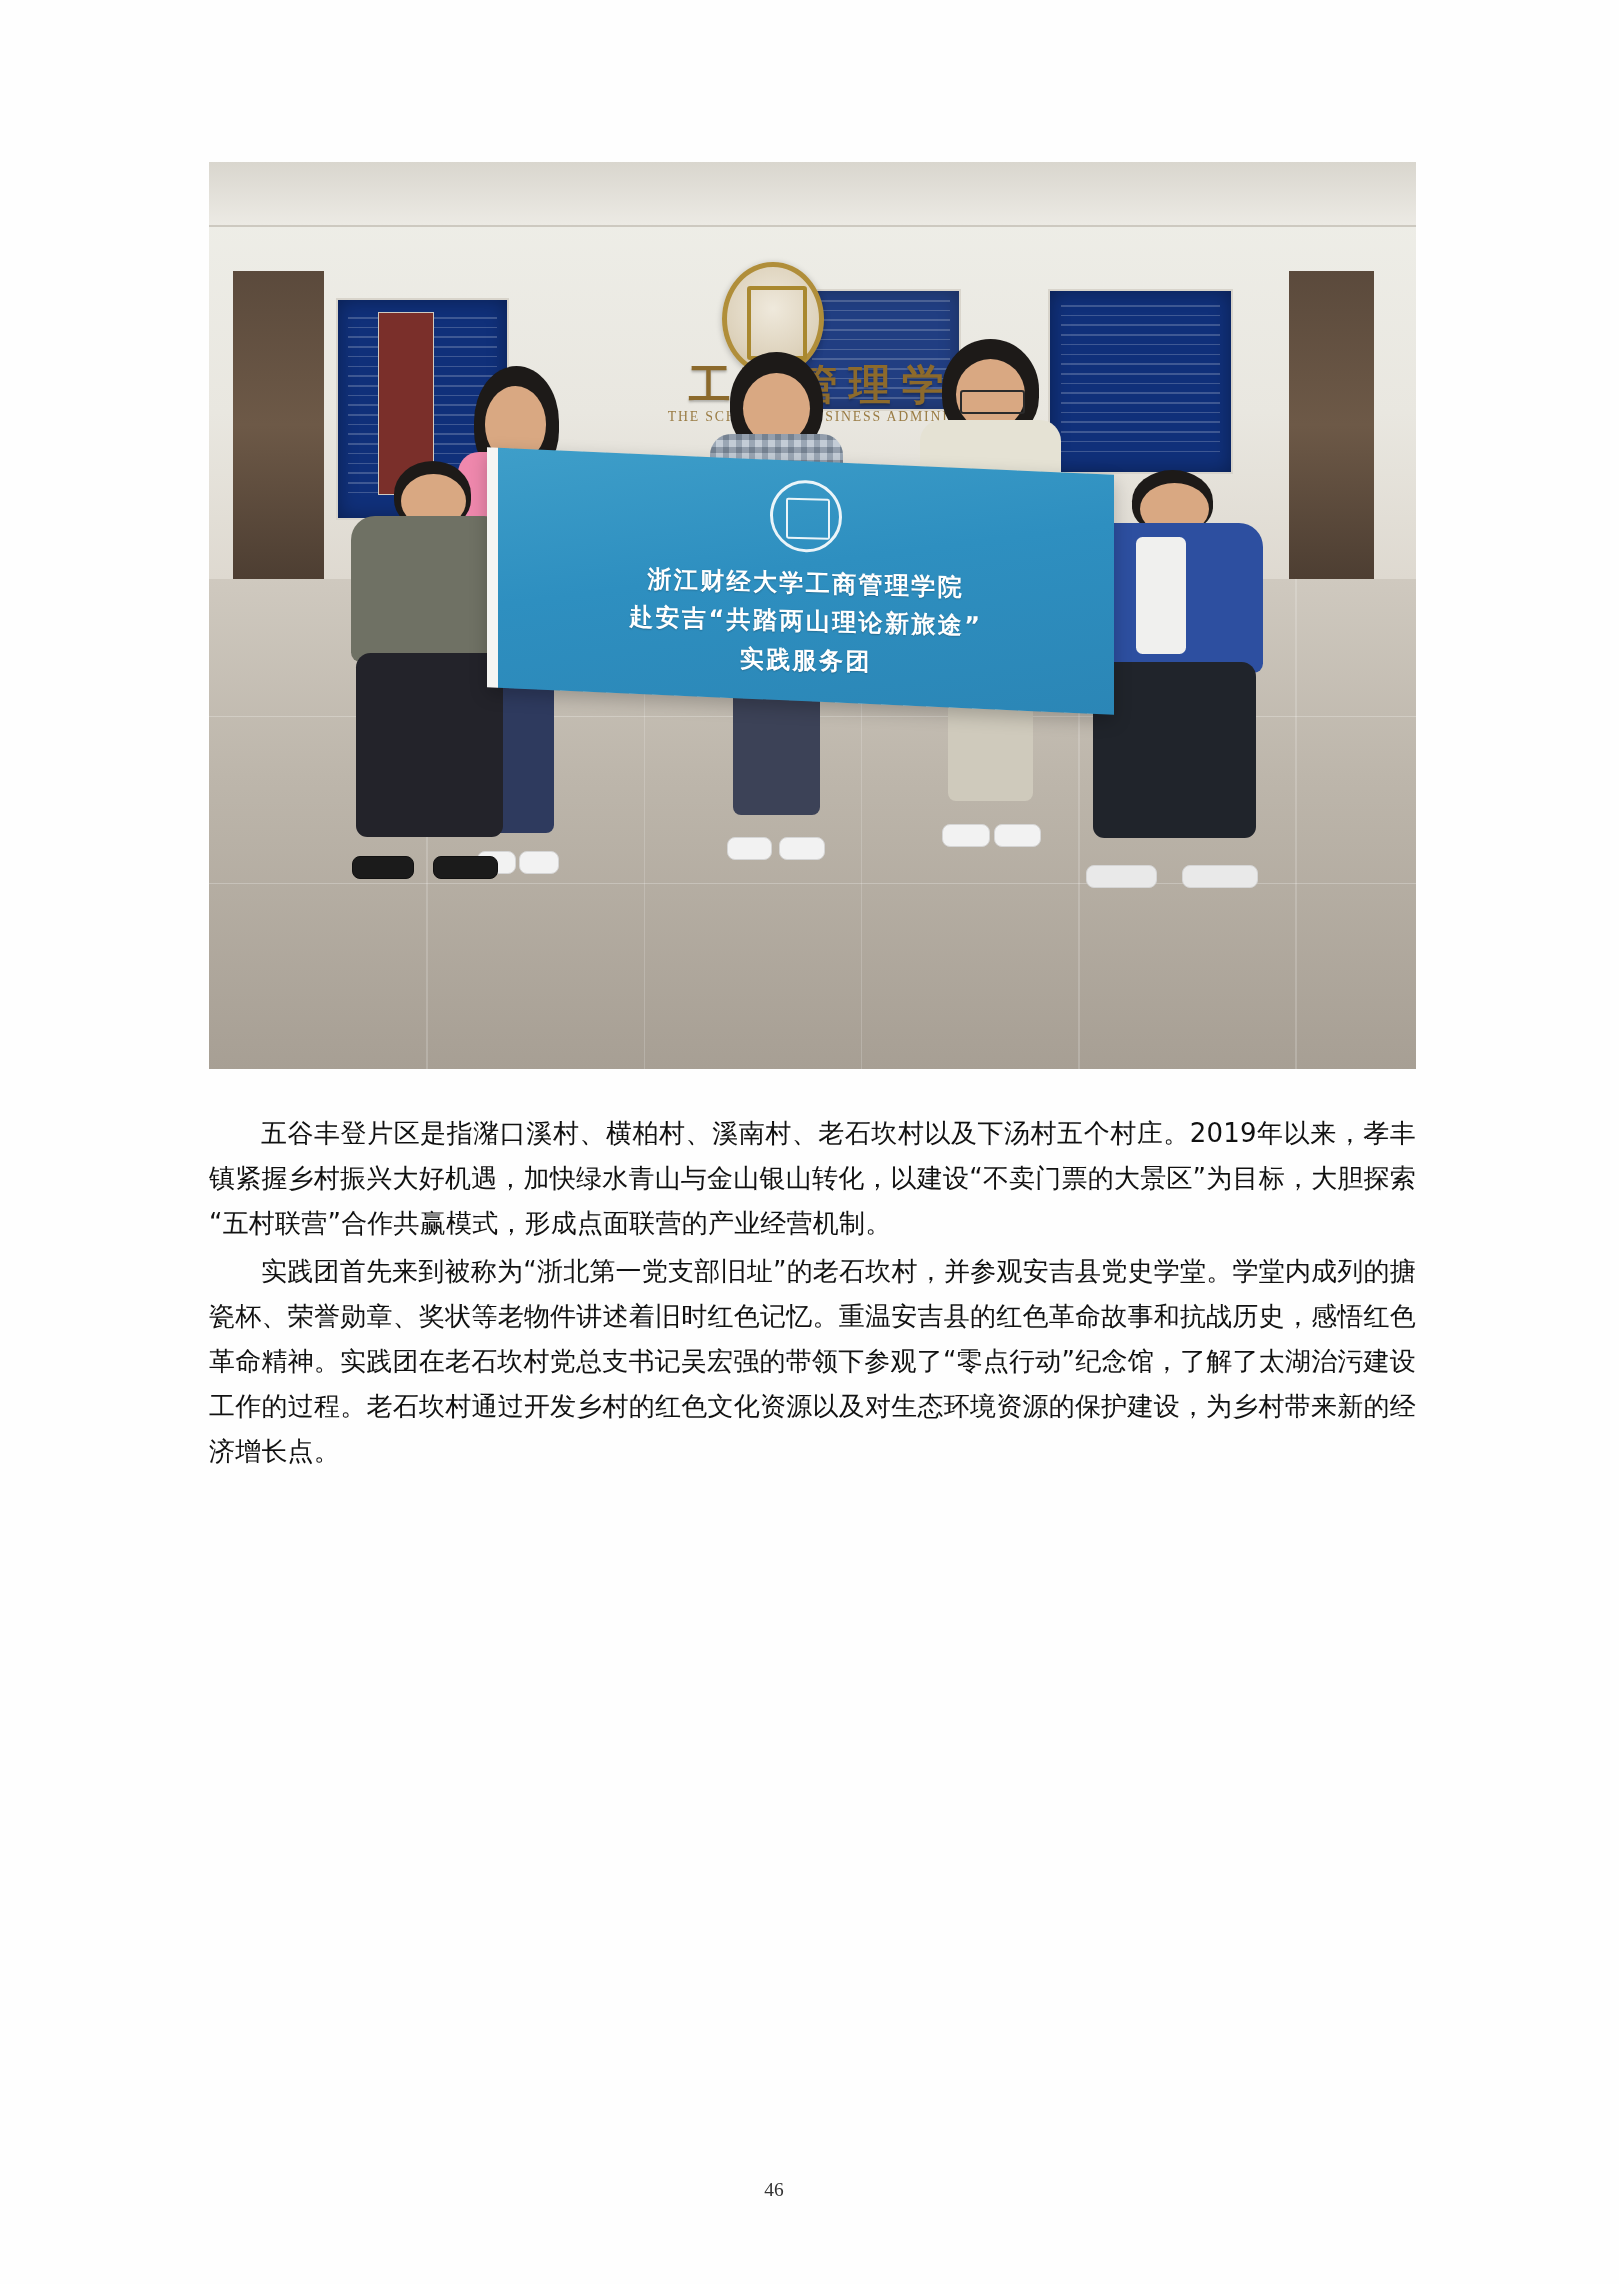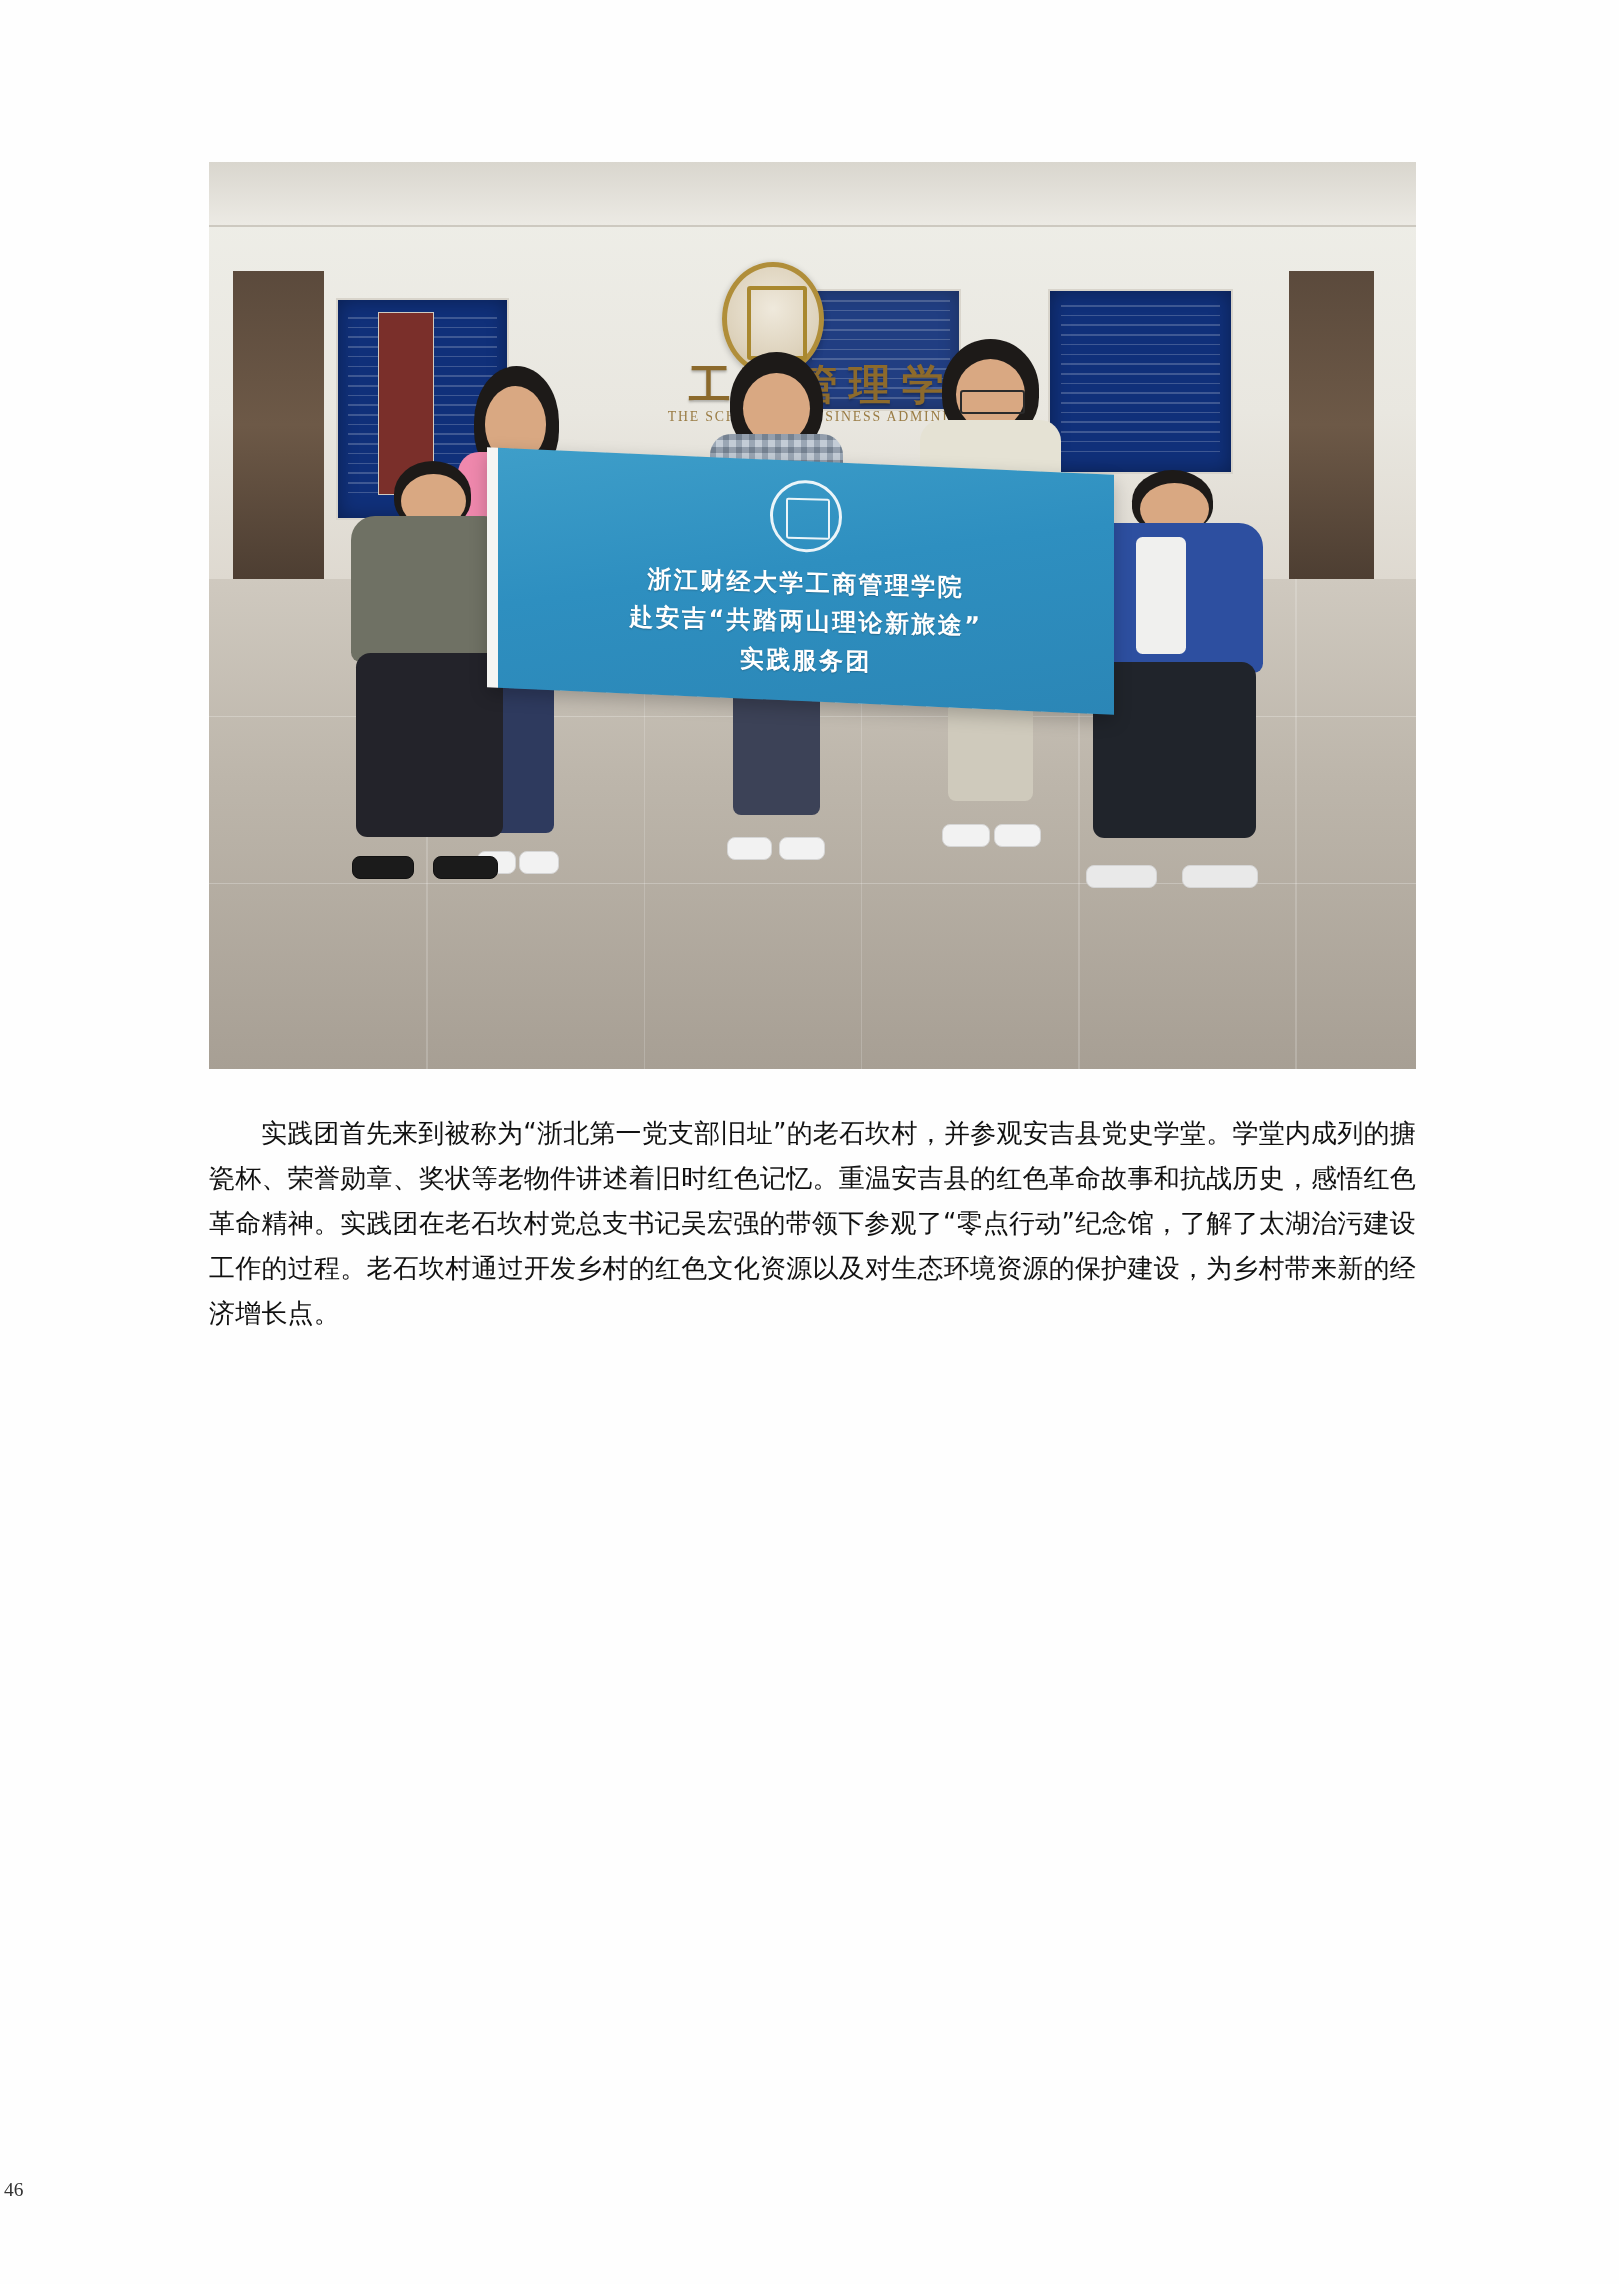--- a/index.html
+++ b/index.html
@@ -313,23 +313,24 @@
     letter-spacing: 0.2px;
   }
   .body-text p {
     margin: 0 0 0 0;
     text-indent: 2em;
   }
   .body-text p + p { margin-top: 3.2px; }
 
   .page-number {
     position: absolute;
-    left: 4px;
+    left: 16px;
     top: 2179px;
     width: 1516px;
+    text-align: center;
     font-size: 19.4px;
     color: #333333;
     font-family: "Liberation Serif", serif;
   }
 </style>
 </head>
 <body>
 
 <div class="page">
   <div class="content">
@@ -420,20 +421,21 @@
             <div class="banner-l1">浙江财经大学工商管理学院</div>
             <div class="banner-l2">赴安吉“共踏两山理论新旅途”</div>
             <div class="banner-l3">实践服务团</div>
           </div>
         </div>
       </div>
     </div>
 
 
     <div class="body-text">
+      <p>五谷丰登片区是指潴口溪村、横柏村、溪南村、老石坎村以及下汤村五个村庄。2019年以来，孝丰镇紧握乡村振兴大好机遇，加快绿水青山与金山银山转化，以建设“不卖门票的大景区”为目标，大胆探索“五村联营”合作共赢模式，形成点面联营的产业经营机制。</p>
       <p>实践团首先来到被称为“浙北第一党支部旧址”的老石坎村，并参观安吉县党史学堂。学堂内成列的搪瓷杯、荣誉勋章、奖状等老物件讲述着旧时红色记忆。重温安吉县的红色革命故事和抗战历史，感悟红色革命精神。实践团在老石坎村党总支书记吴宏强的带领下参观了“零点行动”纪念馆，了解了太湖治污建设工作的过程。老石坎村通过开发乡村的红色文化资源以及对生态环境资源的保护建设，为乡村带来新的经济增长点。</p>
     </div>
 
   </div>
 
   <div class="page-number">46</div>
 </div>
 
 
 </body></html>

